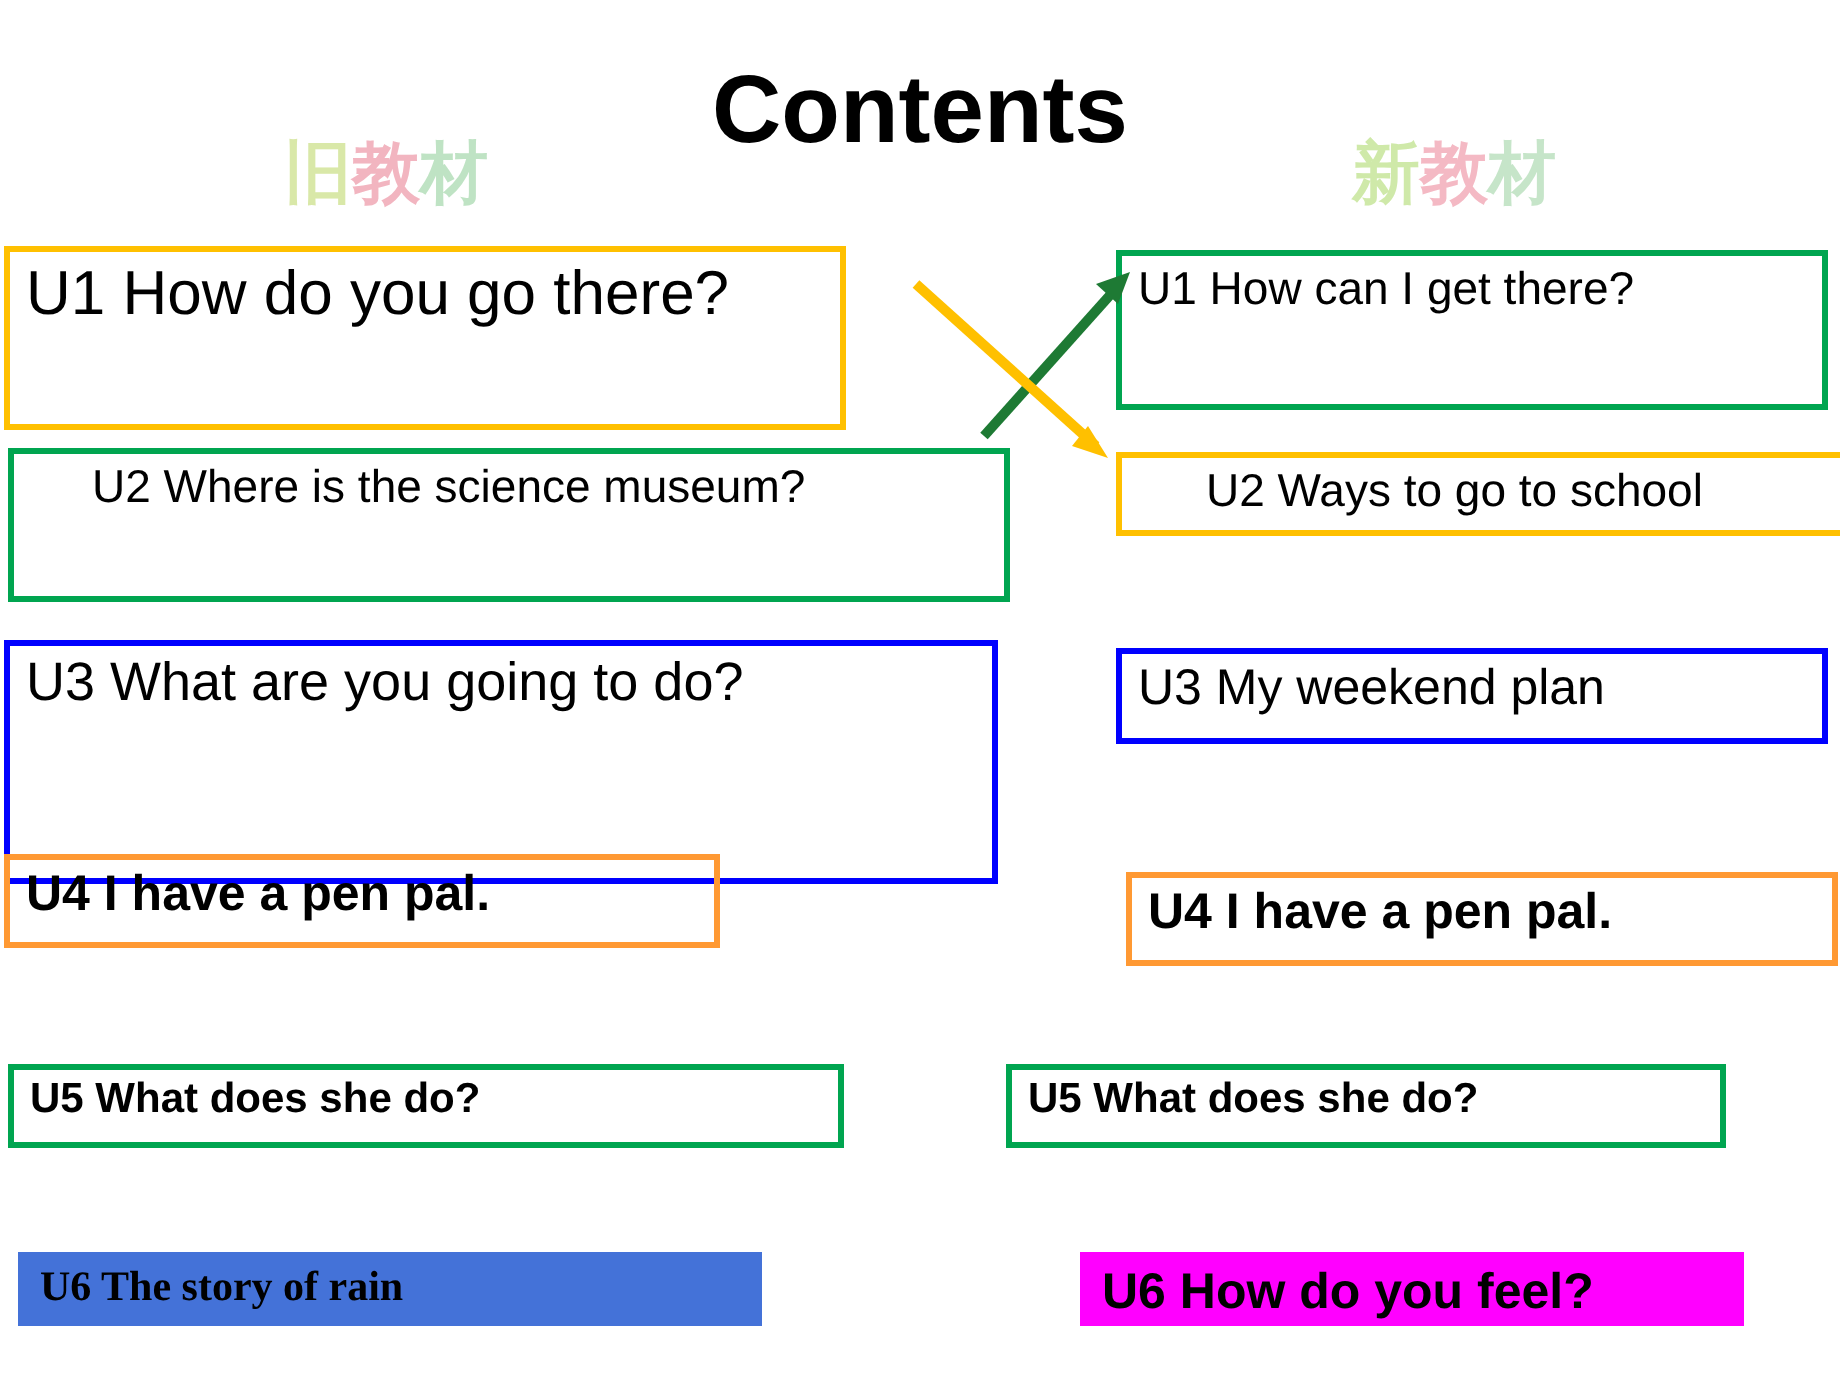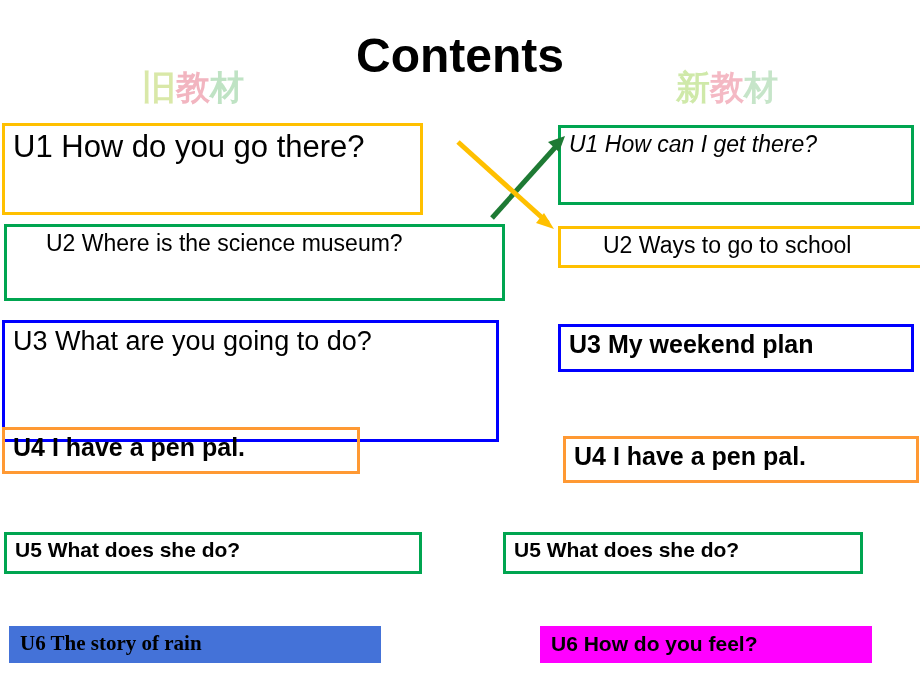--- a/index.html
+++ b/index.html
@@ -99,42 +99,42 @@
   </div>
 
   <div class="box" id="L4" style="left: 4px; top: 532px; width: 418px; height: 42px; border: 3px solid rgb(0, 165, 80);">
     <span class="txt" style="font-size: 21px; font-weight: bold; color: rgb(0, 0, 0); line-height: 1.22;">U5 What does she do?</span>
   </div>
 
   <div class="box" id="L5" style="left: 9px; top: 626px; width: 372px; height: 37px; border: 3px solid rgb(68, 114, 216); background: rgb(68, 114, 216); font-family: Liberation Serif, serif;">
     <span class="txt" style="font-size: 21px; font-weight: bold; color: rgb(0, 0, 0); line-height: 1.22;">U6 The story of rain</span>
   </div>
 
-  <div class="box" id="R0" style="left: 558px; top: 125px; width: 356px; height: 80px; border: 3px solid rgb(0, 165, 80); font-style: italic;">
+  <div class="box" id="R0" style="left: 558px; top: 125px; width: 356px; height: 80px; border: 3px solid rgb(0, 165, 80);">
     <span class="txt" style="font-size: 23px; font-weight: normal; color: rgb(0, 0, 0); line-height: 1.22;">U1 How can I get there?</span>
   </div>
 
   <div class="box" id="R1" style="left: 558px; top: 226px; width: 432px; height: 42px; border: 3px solid rgb(255, 192, 0); padding-left: 34px;">
     <span class="txt" style="font-size: 23px; font-weight: normal; color: rgb(0, 0, 0); line-height: 1.22;">U2 Ways to go to school</span>
   </div>
 
   <div class="box" id="R2" style="left: 558px; top: 324px; width: 356px; height: 48px; border: 3px solid rgb(0, 0, 255);">
-    <span class="txt" style="font-size: 25px; font-weight: bold; color: rgb(0, 0, 0); line-height: 1.22;">U3 My weekend plan</span>
+    <span class="txt" style="font-size: 25px; font-weight: normal; color: rgb(0, 0, 0); line-height: 1.22;">U3 My weekend plan</span>
   </div>
 
   <div class="box" id="R3" style="left: 563px; top: 436px; width: 356px; height: 47px; border: 3px solid rgb(255, 153, 51);">
     <span class="txt" style="font-size: 25px; font-weight: bold; color: rgb(0, 0, 0); line-height: 1.22;">U4 I have a pen pal.</span>
   </div>
 
   <div class="box" id="R4" style="left: 503px; top: 532px; width: 360px; height: 42px; border: 3px solid rgb(0, 165, 80);">
     <span class="txt" style="font-size: 21px; font-weight: bold; color: rgb(0, 0, 0); line-height: 1.22;">U5 What does she do?</span>
   </div>
 
   <div class="box" id="R5" style="left: 540px; top: 626px; width: 332px; height: 37px; border: 3px solid rgb(255, 0, 255); background: rgb(255, 0, 255);">
-    <span class="txt" style="font-size: 21px; font-weight: bold; color: rgb(0, 0, 0); line-height: 1.22;">U6 How do you feel?</span>
+    <span class="txt" style="font-size: 25px; font-weight: bold; color: rgb(0, 0, 0); line-height: 1.22;">U6 How do you feel?</span>
   </div>
 
   <svg class="arrows" viewBox="0 0 160 120">
     <g>
       <line id="arrowGreen" x1="62" y1="98" x2="130" y2="22" stroke="#1e7a34" stroke-width="5"></line>
       <polygon id="arrowGreenHead" points="135,16 118,22 129,32" fill="#1e7a34"></polygon>
     </g>
     <g>
       <line id="arrowYellow" x1="28" y1="22" x2="118" y2="103" stroke="#ffc000" stroke-width="5"></line>
       <polygon id="arrowYellowHead" points="124,109 106,103 114,93" fill="#ffc000"></polygon>

